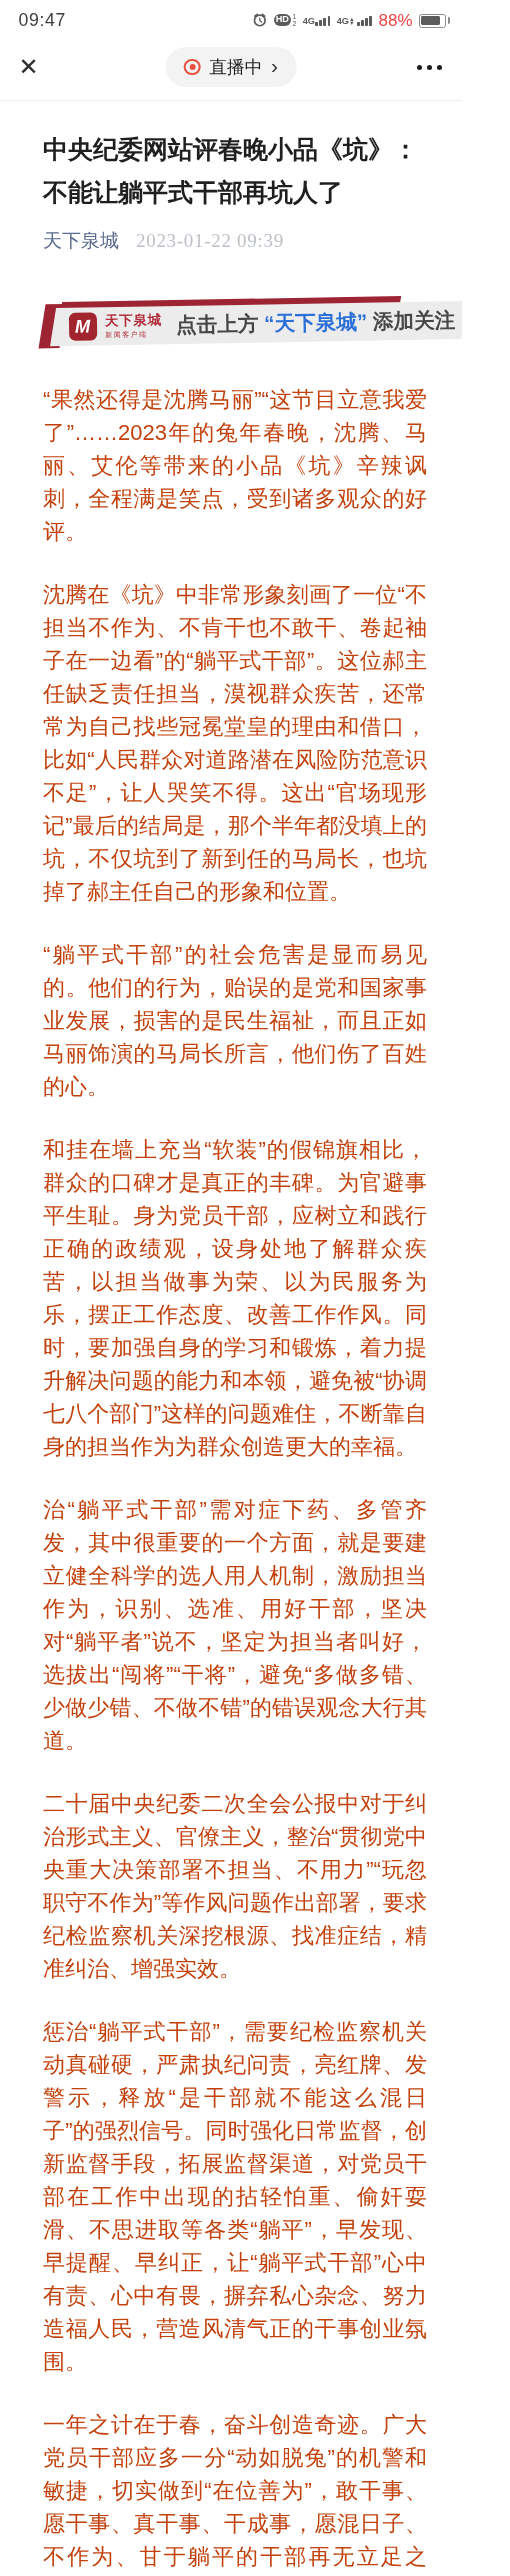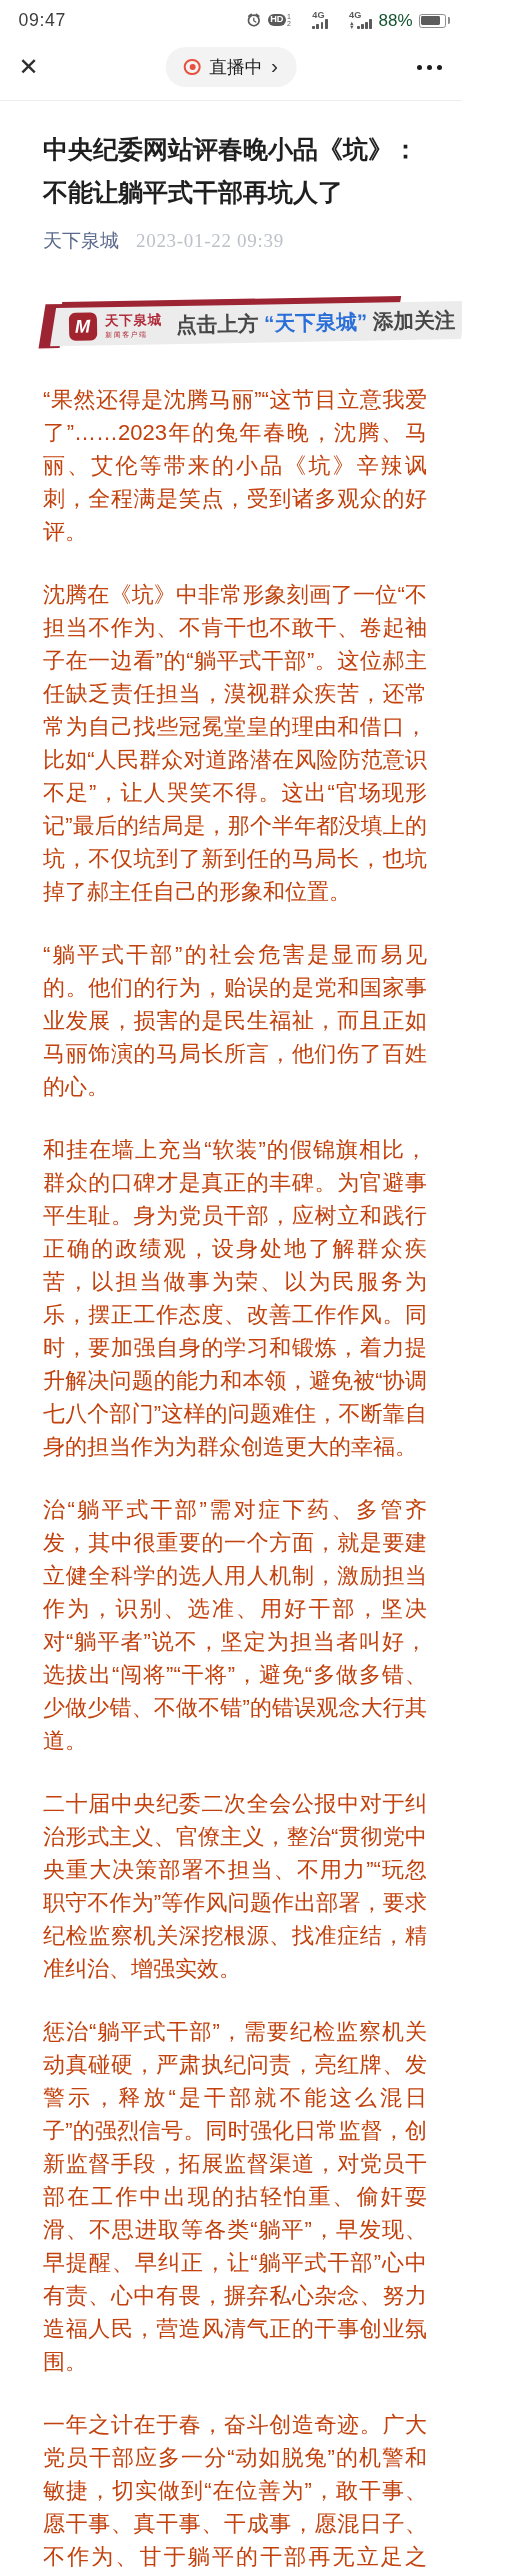--- a/index.html
+++ b/index.html
@@ -6,28 +6,28 @@
   body{width:510px;font-family:"Liberation Sans","DejaVu Sans",sans-serif;color:#262626;}
   .screen{position:relative;width:462px;height:2576px;background:#fff;overflow:hidden;}
 
   
   .statusbar{display:flex;justify-content:space-between;align-items:center;height:34px;padding:7px 15.6px 0 18.4px;box-sizing:border-box;}
   .sb-time{font-size:17.7px;color:#3d3d3d;letter-spacing:0.7px;}
   .sb-right{display:flex;align-items:center;gap:6.4px;color:#5a5a5a;}
   .hd-badge{display:flex;align-items:flex-start;gap:1.4px;}
   .hd-box{background:#5a5a5a;color:#fff;border-radius:6px;font-size:9.2px;font-weight:700;padding:1.4px 2.1px;line-height:9.2px;}
   .hd-frac{display:flex;flex-direction:column;font-size:7px;line-height:6.4px;color:#5a5a5a;}
-  .signal{display:flex;flex-direction:column;align-items:flex-start;line-height:1;margin-left:15px;}
+  .signal{display:flex;align-items:flex-end;line-height:1;}
   .signal .g{font-size:9.2px;font-weight:700;line-height:7.8px;color:#5a5a5a;}
   .sigrow{display:flex;align-items:flex-end;gap:1.4px;}
   .arrows{display:flex;flex-direction:column;font-size:5.7px;line-height:4.3px;color:#5a5a5a;margin-right:0.7px;}
   .bars{display:flex;align-items:flex-end;gap:1.4px;}
   .bars i{display:block;width:2.8px;background:#5a5a5a;border-radius:0.7px;}
   .b1{height:3.5px;}.b2{height:5.7px;}.b3{height:7.8px;}.b4{height:10px;}
-  .sb-pct{font-size:17px;color:#14532d;}
+  .sb-pct{font-size:17px;color:#ef4444;}
   .battery{position:relative;width:25.5px;height:12px;border:1.4px solid #8d8d8d;border-radius:2.8px;}
   .battery::after{content:"";position:absolute;right:-4.3px;top:2.8px;width:2.1px;height:6.4px;background:#8d8d8d;border-radius:0 1.4px 1.4px 0;}
   .battery .fill{position:absolute;left:1.4px;top:1.4px;bottom:1.4px;width:18.4px;background:#5d5d5d;border-radius:1.4px;}
 
   
   .navbar{position:relative;display:flex;align-items:center;height:67px;padding:0 18.4px;border-bottom:0.7px solid #ededed;box-sizing:border-box;}
   .nav-close{font-size:24px;color:#2f2f2f;line-height:1;cursor:pointer;}
   .live-pill{position:absolute;left:50%;top:50%;transform:translate(-50%,-50%);display:flex;align-items:center;gap:8.5px;background:#f3f3f4;border-radius:21px;height:40px;padding:0 18.4px;cursor:pointer;}
   .live-dot{width:12.8px;height:12.8px;border:2.1px solid #e8513d;border-radius:50%;display:flex;align-items:center;justify-content:center;}
   .live-dot b{width:6.4px;height:6.4px;background:#e8513d;border-radius:50%;}

